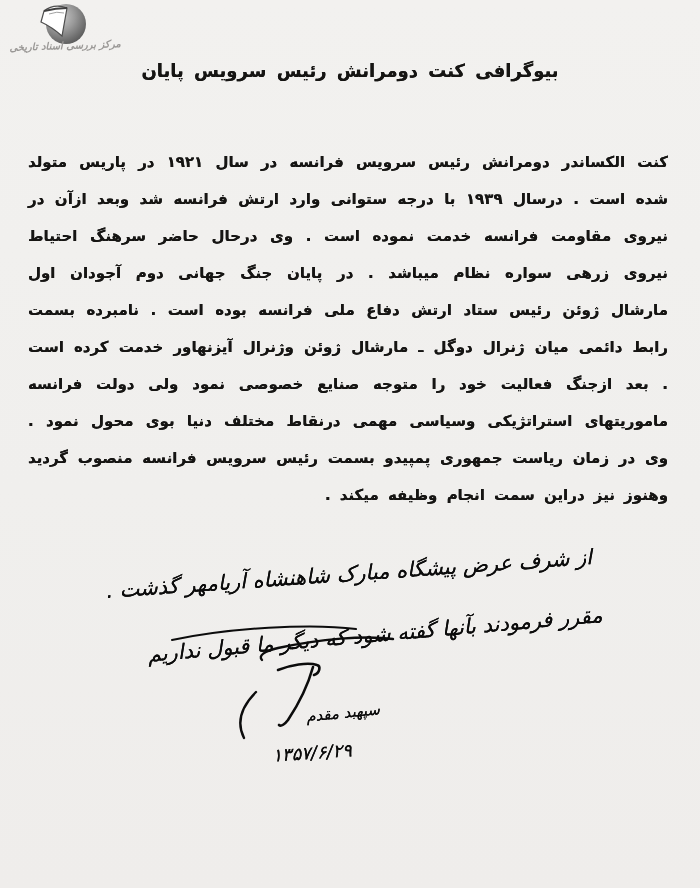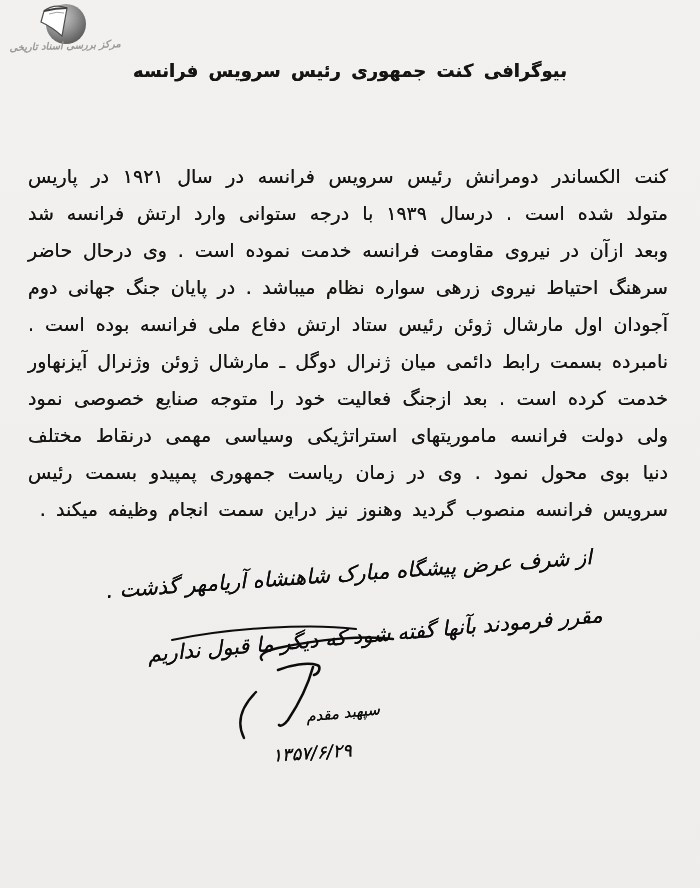--- a/index.html
+++ b/index.html
@@ -31,24 +31,24 @@
   .doc-title {
     position: absolute; left: 0; top: 60px; width: 700px;
     direction: rtl; text-align: center;
     font-size: 18px; font-weight: bold;
     letter-spacing: 0.5px; word-spacing: 4px;
     text-shadow: 0 0 0.5px #1a1a1a;
   }
 
   
   .doc-body {
-    position: absolute; left: 28px; top: 158px; width: 640px;
+    position: absolute; left: 28px; top: 144px; width: 640px;
     direction: rtl;
     text-align: justify;
-    font-size: 19px; font-weight: normal;
+    font-size: 15px; font-weight: bold;
     line-height: 37px;
     word-spacing: 4px;
     text-shadow: 0 0 0.5px #1a1a1a;
   }
 
   
   .hand {
     position: absolute;
     direction: rtl;
     font-size: 21px;
@@ -94,21 +94,21 @@
         </radialGradient>
       </defs>
       <circle cx="50" cy="21" r="20" fill="url(#sphereG)"></circle>
       <path d="M28,8 Q38,0 51,5 L46,33 Q36,24 25,19 Z" fill="#ffffff" stroke="#4d4d4d" stroke-width="1.2"></path>
       <path d="M28,8 Q40,5 51,5" fill="none" stroke="#3f3f3f" stroke-width="2"></path>
       <path d="M33,11 Q41,8 48,10" fill="none" stroke="#8a8a8a" stroke-width="0.8"></path>
     </svg>
     <div class="logo-label">مرکز بررسی اسناد تاریخی</div>
   </div>
 
-  <div class="doc-title">بیوگرافی کنت جمهوری رئیس سرویس فرانسه</div>
+  <div class="doc-title">بیوگرافی کنت دومرانش رئیس سرویس پایان</div>
 
   <div class="doc-body">کنت الکساندر دومرانش رئیس سرویس فرانسه در سال ۱۹۲۱ در پاریس متولد شده است . درسال ۱۹۳۹ با درجه ستوانی وارد ارتش فرانسه شد وبعد ازآن در نیروی مقاومت فرانسه خدمت نموده است . وی درحال حاضر سرهنگ احتیاط نیروی زرهی سواره نظام میباشد . در پایان جنگ جهانی دوم آجودان اول مارشال ژوئن رئیس ستاد ارتش دفاع ملی فرانسه بوده است . نامبرده بسمت رابط دائمی میان ژنرال دوگل ـ مارشال ژوئن وژنرال آیزنهاور خدمت کرده است . بعد ازجنگ فعالیت خود را متوجه صنایع خصوصی نمود ولی دولت فرانسه ماموریتهای استراتژیکی وسیاسی مهمی درنقاط مختلف دنیا بوی محول نمود . وی در زمان ریاست جمهوری پمپیدو بسمت رئیس سرویس فرانسه منصوب گردید وهنوز نیز دراین سمت انجام وظیفه میکند .</div>
 
   <div class="hand hand-line1">از شرف عرض پیشگاه مبارک شاهنشاه آریامهر گذشت .</div>
   <div class="hand hand-line2">مقرر فرمودند بآنها گفته شود که دیگر ما قبول نداریم</div>
 
   <svg class="sig-svg" width="245" height="130" viewBox="0 0 245 130" aria-hidden="true">
 
     <path d="M 12,20 C 70,8 150,3 196,9" fill="none" stroke="#0c0c0c" stroke-width="2" stroke-linecap="round"></path>
 

